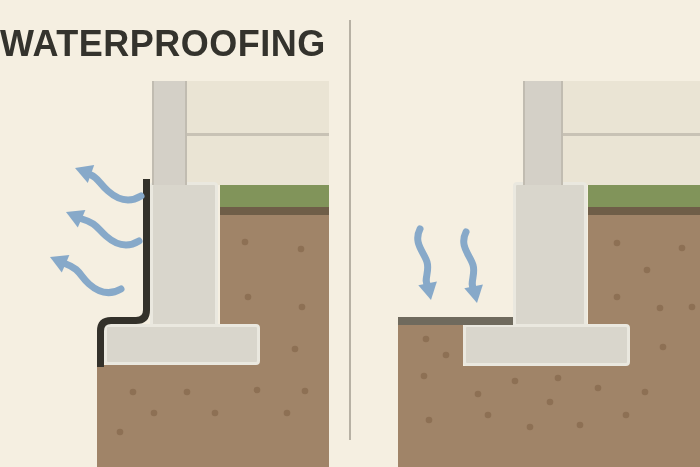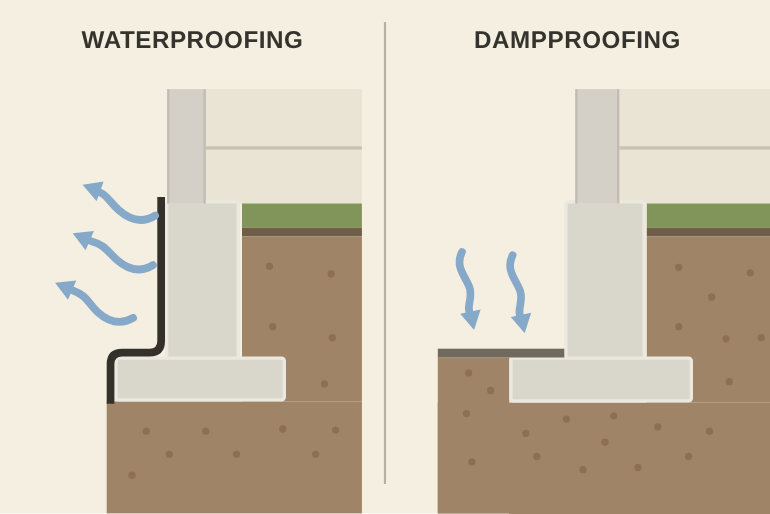--- a/index.html
+++ b/index.html
@@ -9,22 +9,22 @@
     --concrete:#d9d6cc; --concrete_edge:#eae8df; --membrane:#33312a;
     --damp_coating:#6f6a5d; --arrow:#87a9c9;
   }
   *{margin:0;padding:0;box-sizing:border-box}
   html,body{background:#ffffff}
   .stage{position:relative;width:700px;height:467px;background:var(--background);
          overflow:hidden;font-family:"Liberation Sans","DejaVu Sans",sans-serif}
   .half{position:absolute;top:0;width:350px;height:467px}
   .half.left{left:0}
   .half.right{left:350px}
-  .title{position:absolute;top:26px;left:0;width:100%;text-align:center;
-         font-size:22px;line-height:1;font-weight:700;letter-spacing:.5px;
+  .title{position:absolute;top:26px;left:0;width:100%;text-align:left;
+         font-size:36px;line-height:1;font-weight:700;letter-spacing:.5px;
          color:var(--title_text)}
   .scene{position:absolute;inset:0}
   .scene > div{position:absolute}
   .floor-panel{background:var(--floor_panel)}
   .floor-line{background:var(--floor_line)}
   .wall{background:var(--wall);border-left:2px solid var(--wall_edge);
         border-right:2px solid var(--wall_edge)}
   .grass{background:var(--grass)}
   .subsoil{background:var(--subsoil)}
   .soil{background:var(--soil)}
@@ -84,21 +84,20 @@
             <polygon points="50,257 69.4,255.1 61.8,272.5" stroke="none"></polygon>
           </g>
         </g>
       </svg>
     </div>
   </section>
 
   <div class="divider"></div>
 
   <section class="half right">
-    <h1 class="title">DAMPPROOFING</h1>
     <div class="scene">
       <div class="floor-panel" style="left:213px;top:81px;width:137px;height:104px"></div>
       <div class="floor-line" style="left:213px;top:133px;width:137px;height:3px"></div>
       <div class="grass" style="left:238px;top:185px;width:112px;height:22px"></div>
       <div class="subsoil" style="left:238px;top:207px;width:112px;height:8px"></div>
       <div class="soil" style="left:238px;top:215px;width:112px;height:151px"></div>
       <div class="soil" style="left:48px;top:325px;width:65px;height:142px"></div>
       <div class="soil" style="left:48px;top:366px;width:302px;height:101px"></div>
       <div class="stem" style="left:163px;top:182px;width:74px;height:148px"></div>
       <div class="footing" style="left:113px;top:324px;width:167px;height:42px"></div>

